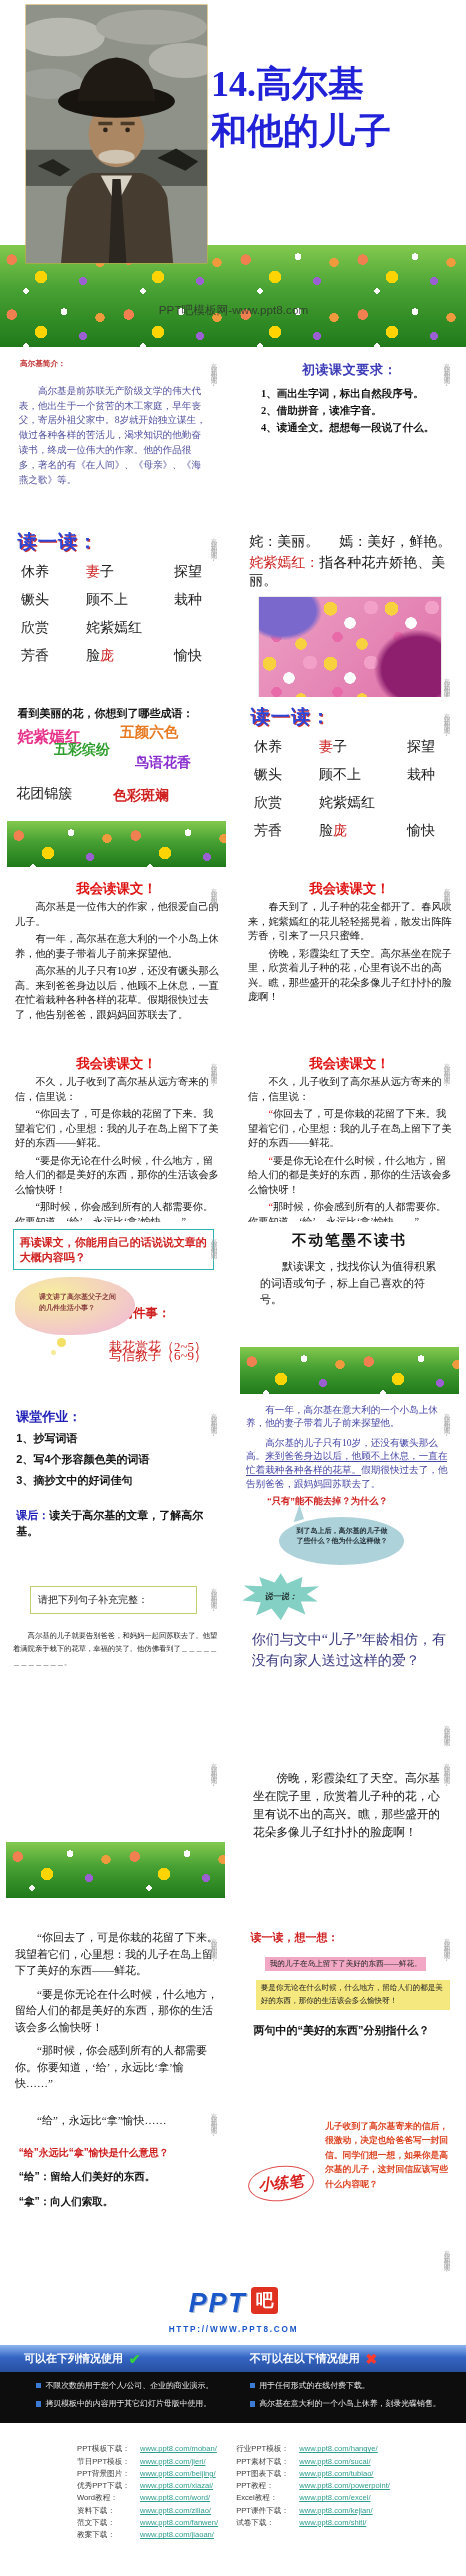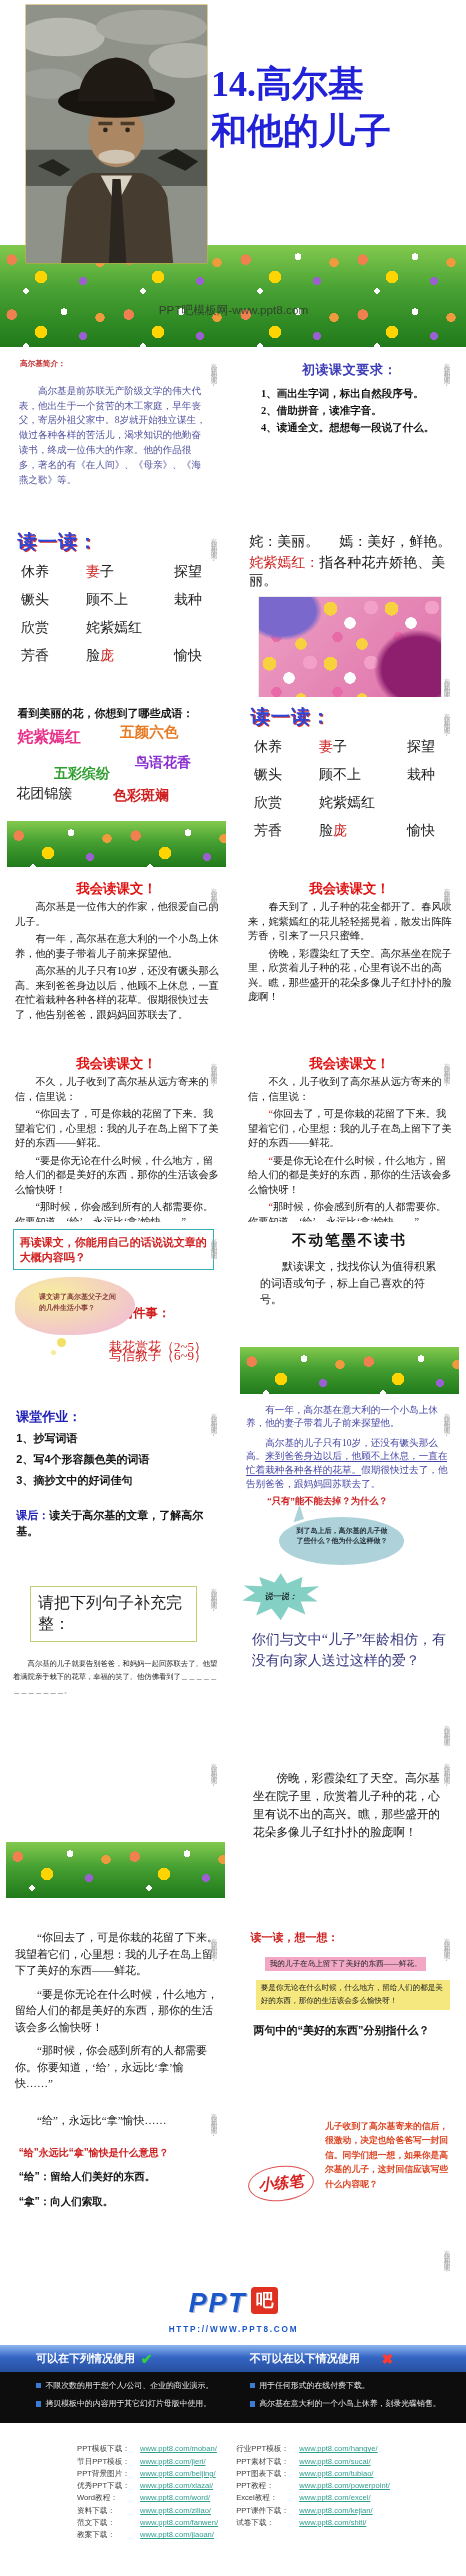--- a/index.html
+++ b/index.html
@@ -54,21 +54,21 @@
       radial-gradient(circle 5.8px at 42px 47px,#f7d23e 97%,transparent),
       linear-gradient(135deg,#eda0c4,#de6fa8);
     background-size:100% 100%,100% 100%,61px 55px,61px 55px,61px 55px,61px 55px,61px 55px,100% 100%;
     background-repeat:no-repeat,no-repeat,repeat,repeat,repeat,repeat,repeat,no-repeat;}
 
   
   .idiom-title{margin:9.3px 0 0 17.5px;font-size:11px;font-weight:bold;color:#141414;}
   .idiom{position:absolute;font-family:"Liberation Serif",serif;font-weight:bold;}
   .idiom.i0{left:17.5px;top:30px;font-size:15.8px;}
   .idiom.i1{left:120px;top:26px;font-size:14.6px;}
-  .idiom.i2{left:54px;top:68px;font-size:14px;}
+  .idiom.i2{left:54px;top:44px;font-size:14px;}
   .idiom.i3{left:135px;top:57px;font-size:14px;}
   .idiom.i4{left:16.3px;top:88px;font-size:14px;font-weight:normal;}
   .idiom.i5{left:105px;top:90px;font-size:14px;margin-left:8px;}
   .meadow.small{position:absolute;left:7px;right:7px;bottom:4.7px;height:46px;}
 
   
   .wk-title{text-align:center;color:#e01212;font-size:13.4px;font-weight:bold;margin:7.6px 0 0 0;}
   .wk-p{margin:2.9px 14px 0 15px;font-size:10.2px;line-height:1.42;color:#141414;text-indent:2em;font-family:"Liberation Serif",serif;}
   .qred{color:#e01212;}
 
@@ -91,21 +91,21 @@
   .after{margin:18.7px 15px 0 16.3px;font-size:11px;font-weight:bold;line-height:1.5;}
   .after .lbl{color:#2020b8;}
   .an-p{margin:5.8px 11.7px 0 13px;font-size:9.6px;line-height:1.42;color:#4646a6;text-indent:2em;font-family:"Liberation Serif",serif;}
   .ul{border-bottom:0.9px solid #4646a6;}
   .only-q{margin:4.7px 0 0 34px;color:#d02020;font-size:9.3px;font-weight:bold;}
   .bubble{position:absolute;left:46px;top:120px;width:125px;height:48px;background:#aed2da;border-radius:50%;z-index:2;}
   .bubble-tail{position:absolute;left:58px;top:109px;width:0;height:0;border-left:11.7px solid transparent;border-bottom:15px solid #aed2da;transform:rotate(-18deg);}
   .bubble-text{padding:8.8px 15px 0 17.5px;font-size:7px;font-weight:bold;color:#243038;line-height:1.5;}
 
   
-  .box-green{margin:14px 0 0 30px;width:151px;border:1.2px solid #c0d070;padding:5.8px 7px;font-size:16px;color:#222;font-family:"Liberation Serif",serif;}
+  .box-green{margin:14px 0 0 30px;width:151px;border:1.2px solid #c0d070;padding:5.8px 7px;font-size:10px;color:#222;font-family:"Liberation Serif",serif;}
   .comp-p{margin:15px 11.7px 0 13px;font-size:7.3px;line-height:1.9;color:#222;text-indent:2em;font-family:"Liberation Serif",serif;}
   .star{position:absolute;left:9.3px;top:1.2px;width:77px;height:47px;background:#84d0c4;display:flex;align-items:center;justify-content:center;
     clip-path:polygon(50% 0,58% 22%,78% 8%,76% 30%,100% 28%,84% 45%,98% 60%,76% 60%,82% 88%,60% 72%,50% 100%,38% 75%,18% 90%,24% 62%,0 58%,16% 42%,2% 26%,26% 28%,22% 8%,42% 20%);}
   .star span{font-size:8.2px;font-weight:bold;font-style:italic;color:#203030;font-family:"Liberation Serif",serif;}
   .speak-p{margin:57px 15px 0 18.7px;font-size:14px;line-height:1.5;color:#37377f;font-family:"Liberation Serif",serif;}
 
   
   .poem{position:relative;z-index:2;margin:4.7px 0 0 36px;color:#e85000;font-size:12.3px;font-weight:bold;line-height:1.33;font-family:"Liberation Serif",serif;}
   .meadow.poem-meadow{position:absolute;left:5.8px;right:8.2px;bottom:24.5px;height:56px;z-index:1;}
   .eve-p{margin:23px 17.5px 0 20px;font-size:11.7px;line-height:1.55;text-indent:2em;font-family:"Liberation Serif",serif;color:#141414;}
@@ -126,22 +126,22 @@
   .prac-p{position:absolute;left:92px;top:13px;width:130px;font-size:8.8px;line-height:1.65;color:#dd4422;font-weight:bold;font-family:"Liberation Serif",serif;}
 
   
   .footer{height:303px;position:relative;}
   .logo-row{text-align:center;padding-top:15px;}
   .logo-ppt{font-size:27px;font-weight:bold;font-style:italic;color:#1a57c8;letter-spacing:1.8px;text-shadow:1.2px 1.2px 0.6px #aabbd8;font-family:"Liberation Sans",sans-serif;}
   .logo-ba{display:inline-block;background:#e03020;color:#fff;font-size:17.5px;font-weight:bold;width:27px;height:27px;line-height:27px;border-radius:3.5px;vertical-align:5.8px;margin-left:4.7px;text-align:center;}
   .logo-url{color:#1a57c8;font-weight:bold;font-size:8.2px;letter-spacing:1.8px;margin-top:5.8px;text-align:center;}
   .lic-bar{margin-top:11.7px;height:27px;background:linear-gradient(180deg,#8fb6ef,#3566c4 45%,#274f9e);display:flex;align-items:center;color:#fff;font-weight:bold;font-size:11px;}
   .lic-bar .half{width:50%;display:flex;align-items:center;}
-  .lic-bar .half.left{padding-left:36px;box-sizing:border-box;}
-  .lic-bar .half.right{padding-left:16.3px;box-sizing:border-box;gap:16px;}
+  .lic-bar .half.left{padding-left:24px;box-sizing:border-box;}
+  .lic-bar .half.right{padding-left:16.3px;box-sizing:border-box;}
   .ok-icon{color:#35d13d;font-size:14px;margin-left:5.8px;}
   .no-icon{color:#ff3b30;font-size:14px;margin-left:5.8px;}
   .lic-black{height:51px;background:#0d0d0d;display:flex;color:#ececec;font-size:7.9px;}
   .lic-black .col{width:50%;padding-top:7.6px;box-sizing:border-box;}
   .lic-black .col.left{padding-left:36px;}
   .lic-black .col.right{padding-left:16.3px;}
   .lic-item{margin-bottom:7.6px;display:flex;align-items:center;}
   .bullet{display:inline-block;width:5.3px;height:5.3px;background:#3b7bd4;margin-right:4.1px;flex:none;}
   .links{display:flex;margin-top:20px;justify-content:center;gap:18px;font-size:7.6px;}
   .link-row{display:flex;line-height:1.62;}

